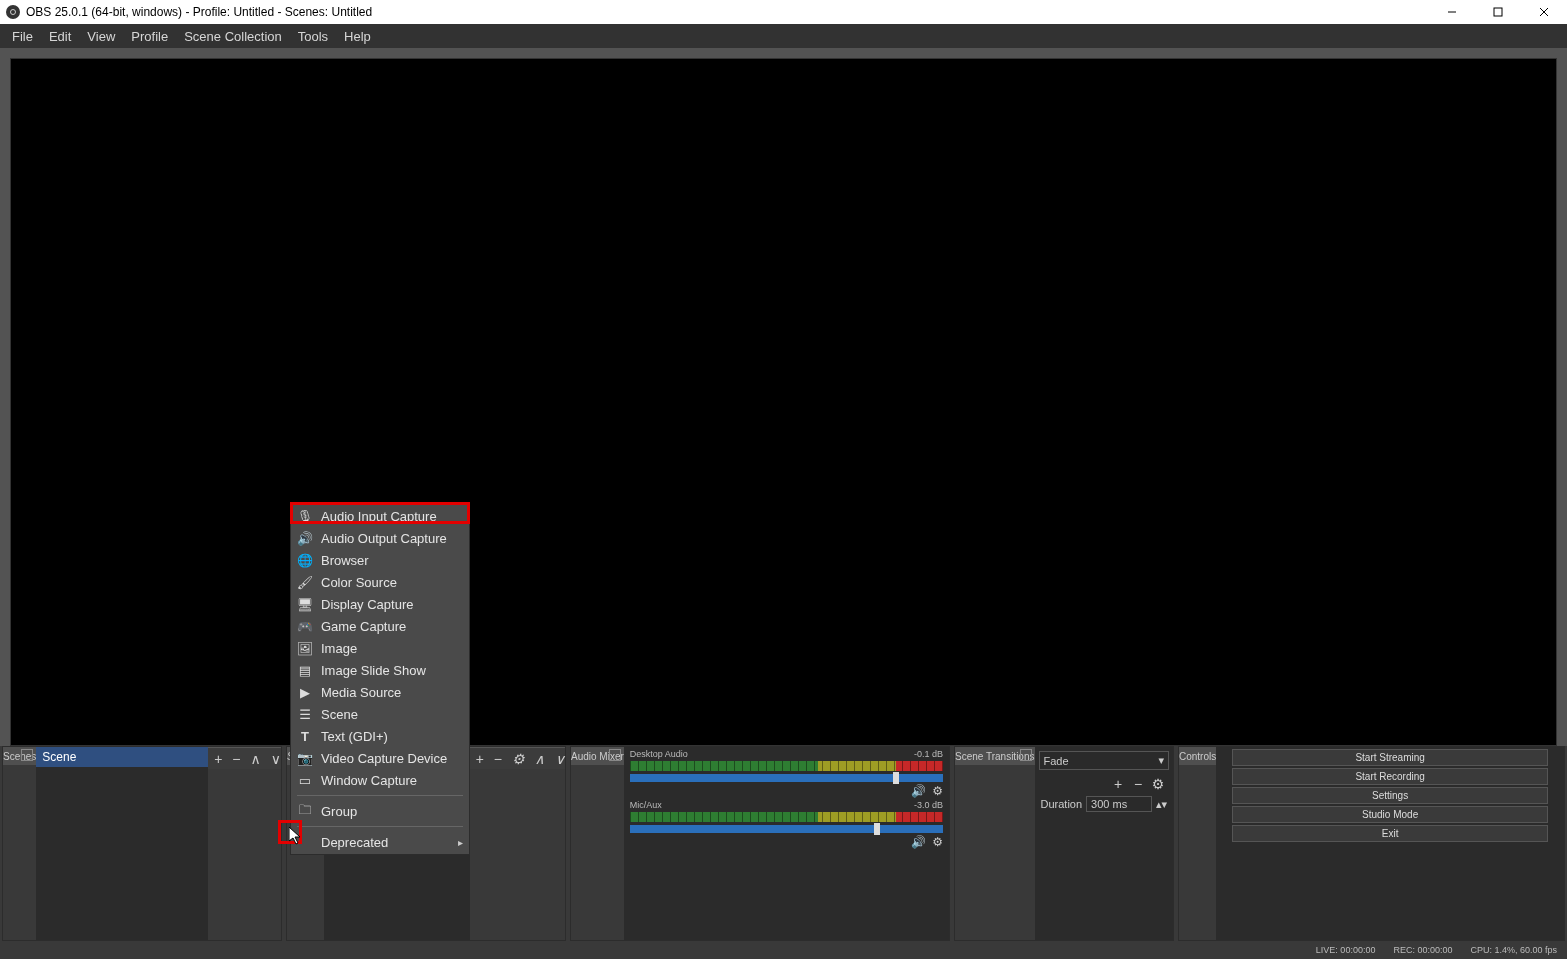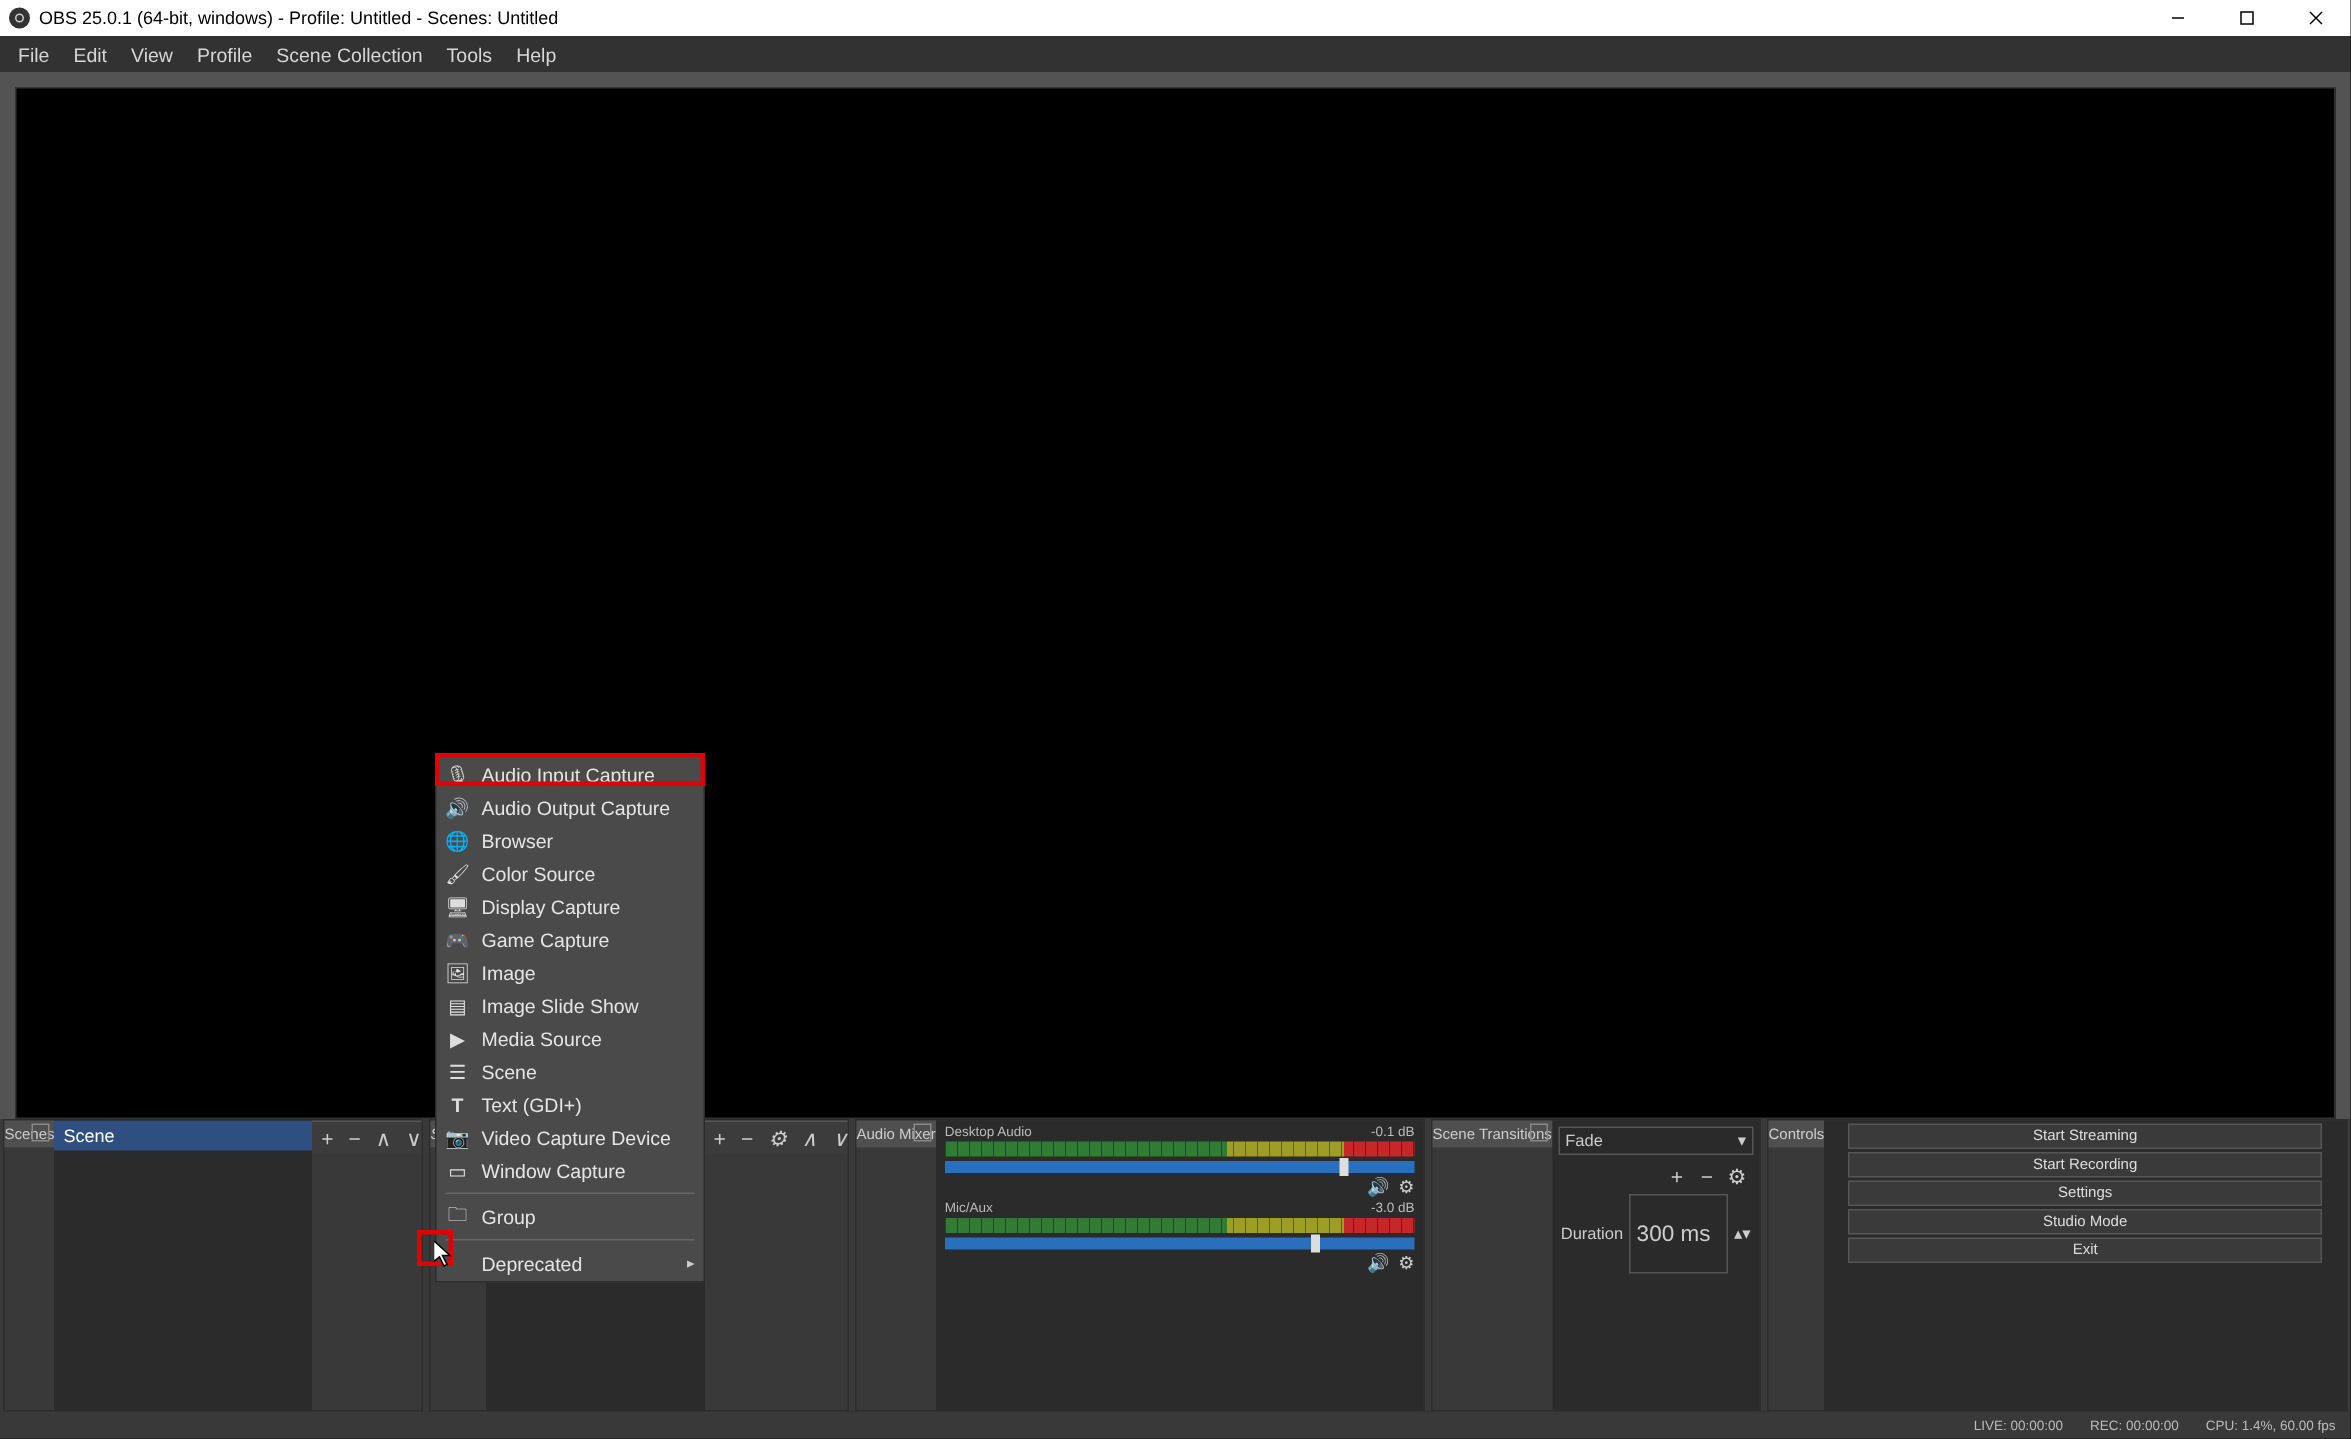--- a/index.html
+++ b/index.html
@@ -40,21 +40,21 @@
 .mixer-label { display: flex; justify-content: space-between; font-size: 9px; color: #bbb; }
 .mixer-meter { height: 10px; background: linear-gradient(to right, #2e7d32 0%, #2e7d32 60%, #9e9d24 60%, #9e9d24 85%, #c62828 85%, #c62828 100%); margin-top: 2px; position: relative; }
 .mixer-meter::before { content: ""; position: absolute; inset: 0; background-image: repeating-linear-gradient(to right, rgba(0,0,0,0.4) 0 1px, transparent 1px 8px); }
 .mixer-slider { height: 8px; margin-top: 3px; background: #2a6fbb; position: relative; }
 .mixer-slider-thumb { position: absolute; top: -2px; right: 14%; width: 6px; height: 12px; background: #ddd; }
 .mixer-row-icons { display: flex; justify-content: flex-end; gap: 6px; margin-top: 2px; color: #ccc; font-size: 12px; }
 
 .dock-transitions { width: 220px; }
 .trans-select { background: #2a2a2a; border: 1px solid #555; color: #ccc; padding: 2px 4px; margin: 4px; font-size: 11px; display: flex; justify-content: space-between; align-items: center; }
 .trans-row { display: flex; align-items: center; gap: 4px; padding: 2px 6px; font-size: 11px; color: #ccc; }
-.trans-input { flex: 1; background: #2a2a2a; border: 1px solid #555; color: #ccc; padding: 17px 4px; font-size: 15px; }
+.trans-input { flex: 1; background: #2a2a2a; border: 1px solid #555; color: #ccc; padding: 1px 4px; font-size: 11px; }
 .trans-btns { display: flex; justify-content: flex-end; gap: 2px; padding: 2px 6px; font-size: 14px; color: #ccc; }
 .trans-btns span { width: 18px; text-align: center; }
 
 .dock-controls { flex: 1; }
 .ctrl-btn { margin: 2px 16px; background: #3a3a3a; border: 1px solid #555; color: #ddd; font-size: 10px; text-align: center; padding: 2px 0; }
 
 
 .statusbar { height: 18px; background: #393939; display: flex; align-items: center; justify-content: flex-end; gap: 18px; padding-right: 10px; font-size: 9px; color: #bbb; }
 
 

